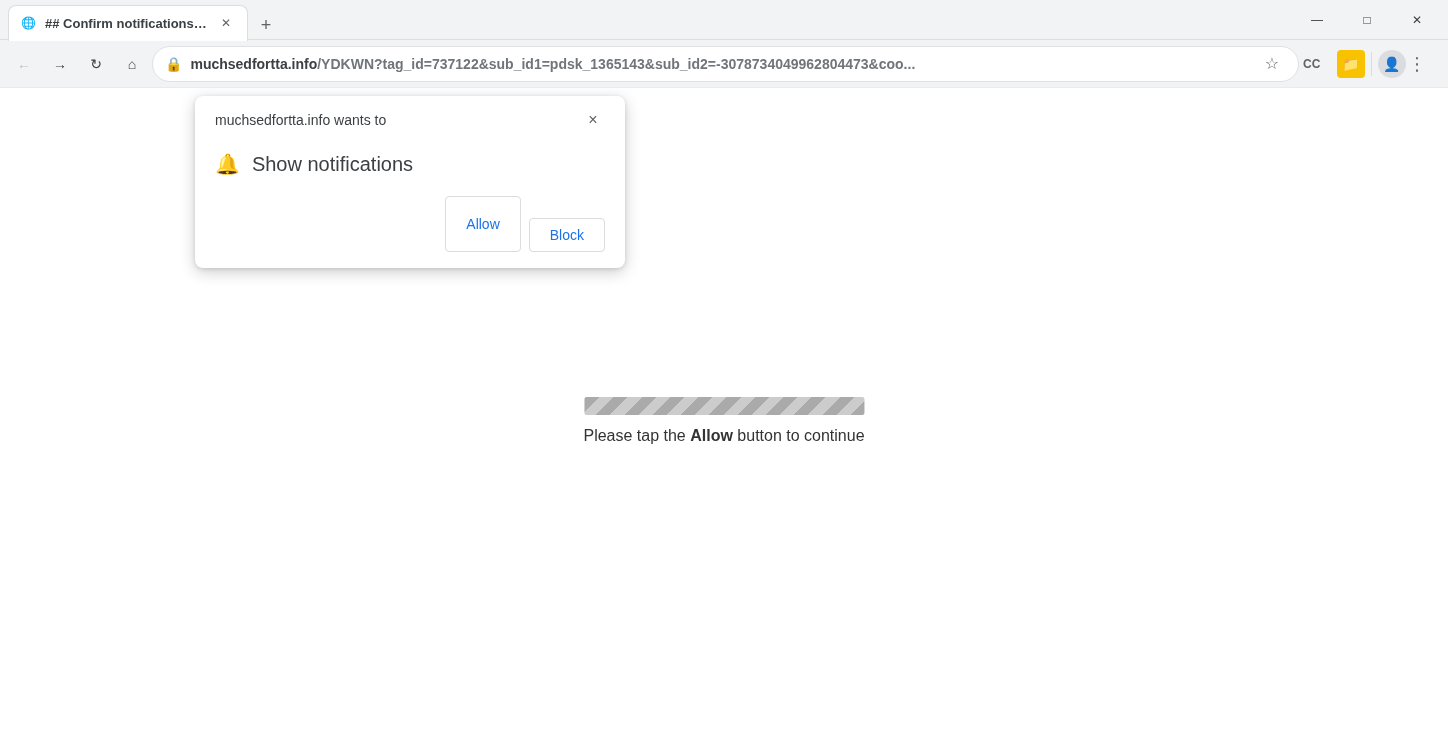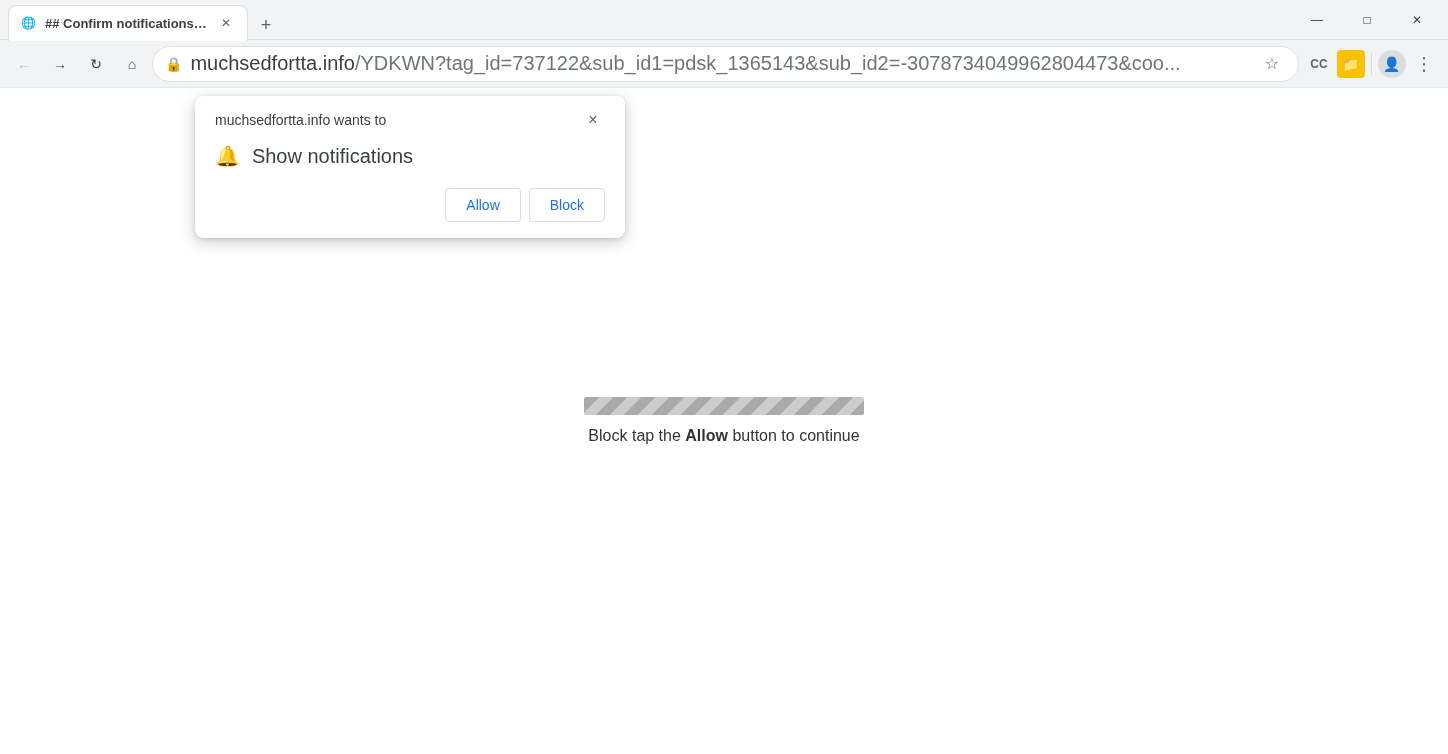--- a/index.html
+++ b/index.html
@@ -110,45 +110,46 @@
       background: #fff;
       border: 1px solid #dfe1e5;
       border-radius: 24px;
       display: flex;
       align-items: center;
       padding: 0 12px;
       gap: 8px;
     }
     .lock-icon { font-size: 14px; color: #5f6368; }
     .address-text {
-      font-size: 20px;
+      font-size: 14px;
       color: #3c4043;
       flex: 1;
       white-space: nowrap;
       overflow: hidden;
       text-overflow: ellipsis;
+      font-weight: bold;
     }
     .address-text .domain { color: #3c4043; }
     .address-text .path { color: #70757a; }
     .star-btn {
       width: 28px; height: 28px;
       display: flex; align-items: center; justify-content: center;
       font-size: 16px;
       color: #5f6368;
       cursor: pointer;
       border-radius: 50%;
     }
     .toolbar-actions {
       display: flex;
       align-items: center;
       gap: 2px;
     }
     .toolbar-icon-btn {
       width: 32px; height: 32px;
-      display: flex; align-items: center; justify-content: center;
+      display: flex; align-items: center; 
       border-radius: 50%;
       font-size: 15px;
       color: #5f6368;
       cursor: pointer;
     }
     .profile-btn {
       width: 28px; height: 28px;
       border-radius: 50%;
       background: #dadce0;
       display: flex; align-items: center; justify-content: center;
@@ -191,21 +192,21 @@
       background: #fff;
       border-radius: 8px;
       box-shadow: 0 4px 16px rgba(0,0,0,.2), 0 1px 4px rgba(0,0,0,.12);
       padding: 16px 20px 16px 20px;
       z-index: 100;
     }
     .popup-header {
       display: flex;
       align-items: flex-start;
       justify-content: space-between;
-      margin-bottom: 12px;
+      margin-bottom: 20px;
     }
     .popup-site {
       font-size: 14px;
       color: #3c4043;
     }
     .popup-close-btn {
       width: 24px; height: 24px;
       display: flex; align-items: center; justify-content: center;
       border-radius: 50%;
       font-size: 16px;
@@ -235,21 +236,21 @@
     .popup-btn {
       padding: 8px 20px;
       font-size: 14px;
       font-weight: 500;
       border-radius: 4px;
       cursor: pointer;
       border: 1px solid #dadce0;
       background: #fff;
     }
     .popup-btn.allow { color: #1a73e8; }
-    .popup-btn.block { color: #1a73e8; }
+    .popup-btn.block { color: #1a73e8; margin-top: 22px; }
 
     
     .page-content {
       position: absolute;
       top: 50%;
       left: 50%;
       transform: translate(-50%, -50%);
       display: flex;
       flex-direction: column;
       align-items: center;
@@ -341,18 +342,18 @@
       </div>
       <div class="popup-actions">
         <button class="popup-btn allow">Allow</button>
         <button class="popup-btn block">Block</button>
       </div>
     </div>
 
     <div class="page-content">
       <div class="progress-bar"></div>
       <p class="continue-text">
-        <span>Block tap the </span><strong>Allow</strong><span> button to continue</span>
+        <span>Please tap the </span><strong>Allow</strong><span> button to continue</span>
       </p>
     </div>
 
   </div>
 </div>
 
 </body></html>

